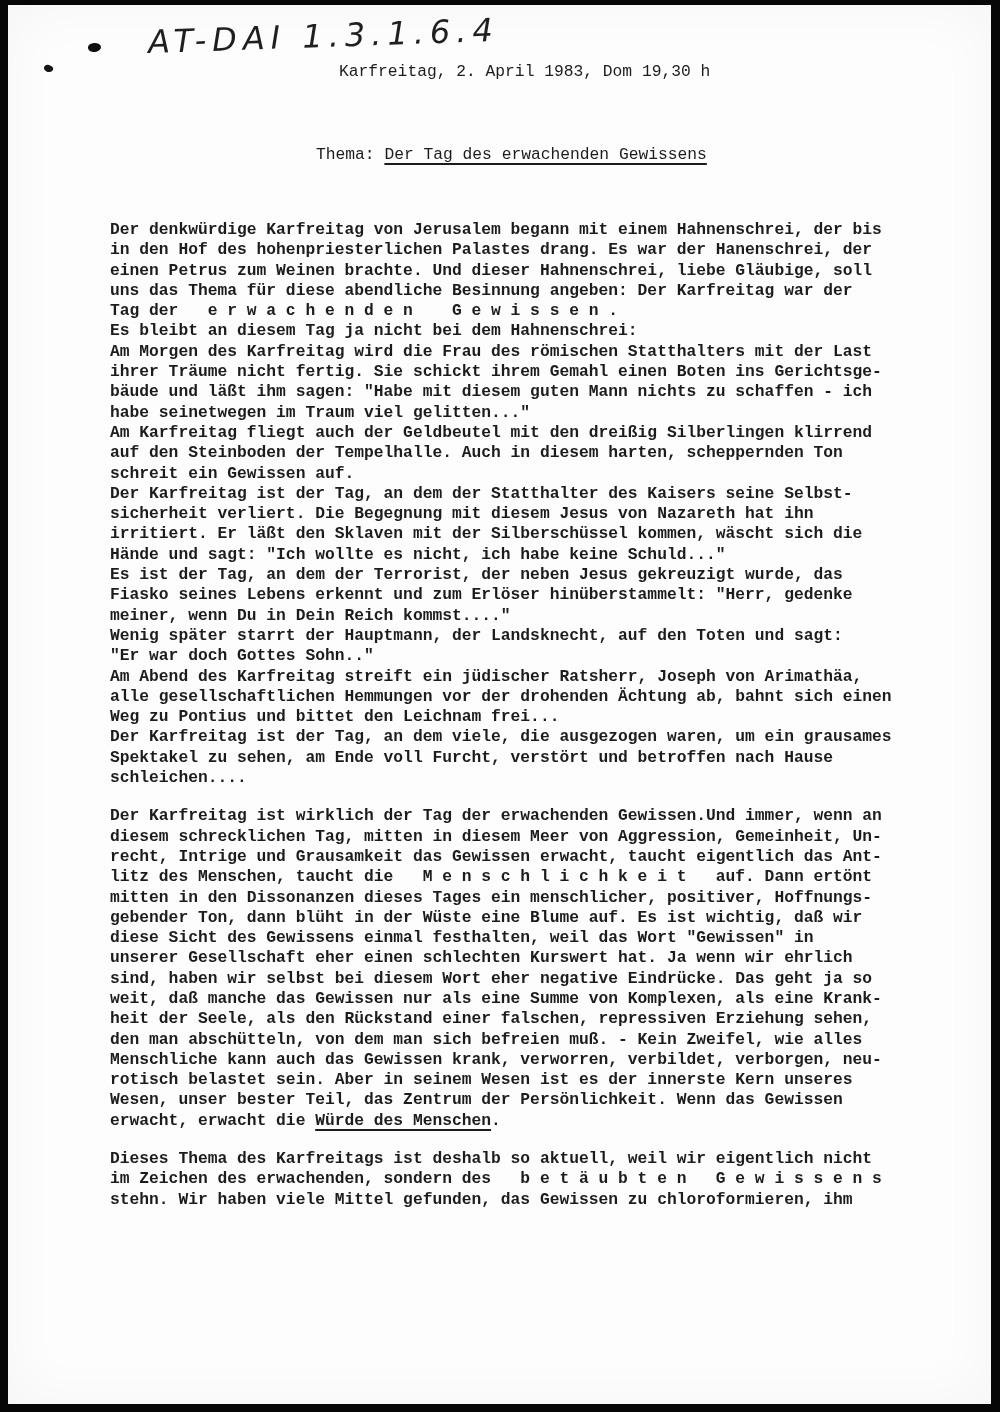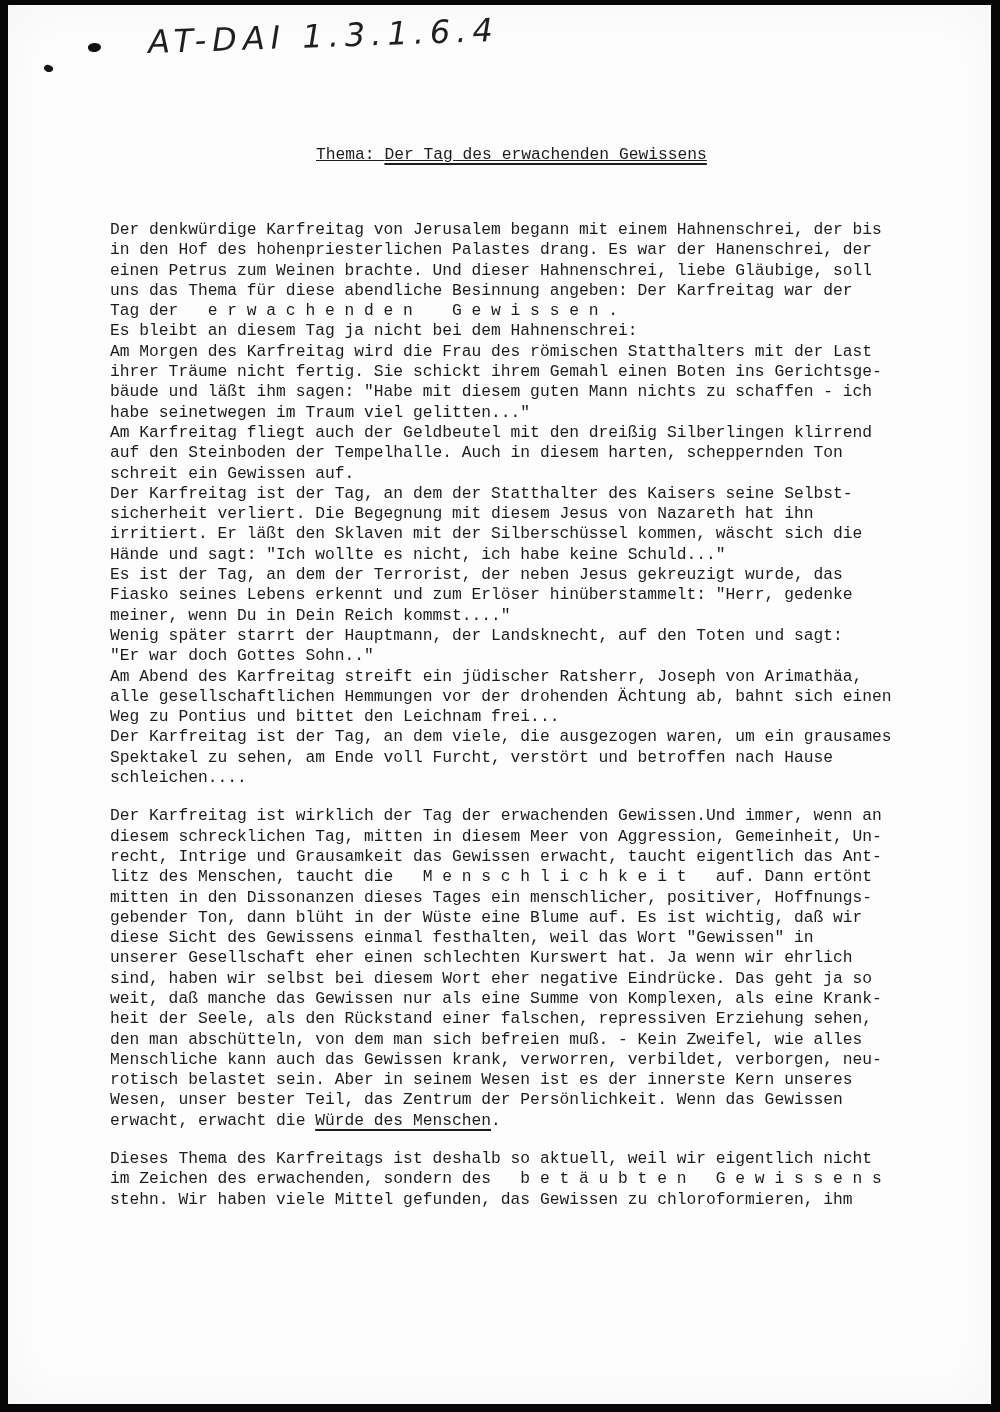--- a/index.html
+++ b/index.html
@@ -33,47 +33,48 @@
   }
   .ink-mark-2{
     position:absolute;left:36px;top:60px;width:9px;height:7px;
     background:#161616;border-radius:55% 40% 60% 45%;
     transform:rotate(32deg);
   }
   .dateline{
     position:absolute;left:331px;top:57px;
   }
   .thema{
-    position:absolute;left:308px;top:140px;text-decoration:underline;
+    position:absolute;left:308px;top:140px;
   }
   .thema .title{
     text-decoration:underline;
     text-underline-offset:4px;
     text-decoration-thickness:1.5px;
   }
   .doc-body{
-    position:absolute;left:102px;top:215px;width:800px;
+    position:absolute;left:102px;top:215px;width:800px;font-weight:bold;
   }
   .paragraph{margin:0 0 18px 0;}
   .line{white-space:pre;}
   .u{
     text-decoration:underline;
     text-underline-offset:4px;
     text-decoration-thickness:1.5px;
     margin-top:44px;
   }
 </style>
 </head>
 <body>
 
 <div class="page">
 
   <div class="ink-mark-1"></div>
   <div class="ink-mark-2"></div>
 
   <div class="annotation">AT-DAI 1.3.1.6.4</div>
 
+  <div class="dateline typewriter">Karfreitag, 2. April 1983, Dom 19,30 h</div>
 
   <div class="thema typewriter"><span>Thema: </span><span class="title">Der Tag des erwachenden Gewissens</span></div>
 
   <div class="doc-body typewriter"><div class="paragraph"><div class="line"><span>Der denkwürdige Karfreitag von Jerusalem begann mit einem Hahnenschrei, der bis</span></div><div class="line"><span>in den Hof des hohenpriesterlichen Palastes drang. Es war der Hanenschrei, der</span></div><div class="line"><span>einen Petrus zum Weinen brachte. Und dieser Hahnenschrei, liebe Gläubige, soll</span></div><div class="line"><span>uns das Thema für diese abendliche Besinnung angeben: Der Karfreitag war der</span></div><div class="line"><span>Tag der   e r w a c h e n d e n    G e w i s s e n .</span></div><div class="line"><span>Es bleibt an diesem Tag ja nicht bei dem Hahnenschrei:</span></div><div class="line"><span>Am Morgen des Karfreitag wird die Frau des römischen Statthalters mit der Last</span></div><div class="line"><span>ihrer Träume nicht fertig. Sie schickt ihrem Gemahl einen Boten ins Gerichtsge-</span></div><div class="line"><span>bäude und läßt ihm sagen: "Habe mit diesem guten Mann nichts zu schaffen - ich</span></div><div class="line"><span>habe seinetwegen im Traum viel gelitten..."</span></div><div class="line"><span>Am Karfreitag fliegt auch der Geldbeutel mit den dreißig Silberlingen klirrend</span></div><div class="line"><span>auf den Steinboden der Tempelhalle. Auch in diesem harten, scheppernden Ton</span></div><div class="line"><span>schreit ein Gewissen auf.</span></div><div class="line"><span>Der Karfreitag ist der Tag, an dem der Statthalter des Kaisers seine Selbst-</span></div><div class="line"><span>sicherheit verliert. Die Begegnung mit diesem Jesus von Nazareth hat ihn</span></div><div class="line"><span>irritiert. Er läßt den Sklaven mit der Silberschüssel kommen, wäscht sich die</span></div><div class="line"><span>Hände und sagt: "Ich wollte es nicht, ich habe keine Schuld..."</span></div><div class="line"><span>Es ist der Tag, an dem der Terrorist, der neben Jesus gekreuzigt wurde, das</span></div><div class="line"><span>Fiasko seines Lebens erkennt und zum Erlöser hinüberstammelt: "Herr, gedenke</span></div><div class="line"><span>meiner, wenn Du in Dein Reich kommst...."</span></div><div class="line"><span>Wenig später starrt der Hauptmann, der Landsknecht, auf den Toten und sagt:</span></div><div class="line"><span>"Er war doch Gottes Sohn.."</span></div><div class="line"><span>Am Abend des Karfreitag streift ein jüdischer Ratsherr, Joseph von Arimathäa,</span></div><div class="line"><span>alle gesellschaftlichen Hemmungen vor der drohenden Ächtung ab, bahnt sich einen</span></div><div class="line"><span>Weg zu Pontius und bittet den Leichnam frei...</span></div><div class="line"><span>Der Karfreitag ist der Tag, an dem viele, die ausgezogen waren, um ein grausames</span></div><div class="line"><span>Spektakel zu sehen, am Ende voll Furcht, verstört und betroffen nach Hause</span></div><div class="line"><span>schleichen....</span></div></div><div class="paragraph"><div class="line"><span>Der Karfreitag ist wirklich der Tag der erwachenden Gewissen.Und immer, wenn an</span></div><div class="line"><span>diesem schrecklichen Tag, mitten in diesem Meer von Aggression, Gemeinheit, Un-</span></div><div class="line"><span>recht, Intrige und Grausamkeit das Gewissen erwacht, taucht eigentlich das Ant-</span></div><div class="line"><span>litz des Menschen, taucht die   M e n s c h l i c h k e i t   auf. Dann ertönt</span></div><div class="line"><span>mitten in den Dissonanzen dieses Tages ein menschlicher, positiver, Hoffnungs-</span></div><div class="line"><span>gebender Ton, dann blüht in der Wüste eine Blume auf. Es ist wichtig, daß wir</span></div><div class="line"><span>diese Sicht des Gewissens einmal festhalten, weil das Wort "Gewissen" in</span></div><div class="line"><span>unserer Gesellschaft eher einen schlechten Kurswert hat. Ja wenn wir ehrlich</span></div><div class="line"><span>sind, haben wir selbst bei diesem Wort eher negative Eindrücke. Das geht ja so</span></div><div class="line"><span>weit, daß manche das Gewissen nur als eine Summe von Komplexen, als eine Krank-</span></div><div class="line"><span>heit der Seele, als den Rückstand einer falschen, repressiven Erziehung sehen,</span></div><div class="line"><span>den man abschütteln, von dem man sich befreien muß. - Kein Zweifel, wie alles</span></div><div class="line"><span>Menschliche kann auch das Gewissen krank, verworren, verbildet, verborgen, neu-</span></div><div class="line"><span>rotisch belastet sein. Aber in seinem Wesen ist es der innerste Kern unseres</span></div><div class="line"><span>Wesen, unser bester Teil, das Zentrum der Persönlichkeit. Wenn das Gewissen</span></div><div class="line"><span>erwacht, erwacht die </span><span class="u">Würde des Menschen</span><span>.</span></div></div><div class="paragraph"><div class="line"><span>Dieses Thema des Karfreitags ist deshalb so aktuell, weil wir eigentlich nicht</span></div><div class="line"><span>im Zeichen des erwachenden, sondern des   b e t ä u b t e n   G e w i s s e n s</span></div><div class="line"><span>stehn. Wir haben viele Mittel gefunden, das Gewissen zu chloroformieren, ihm</span></div></div></div>
 
 </div>
 
 </body></html>

